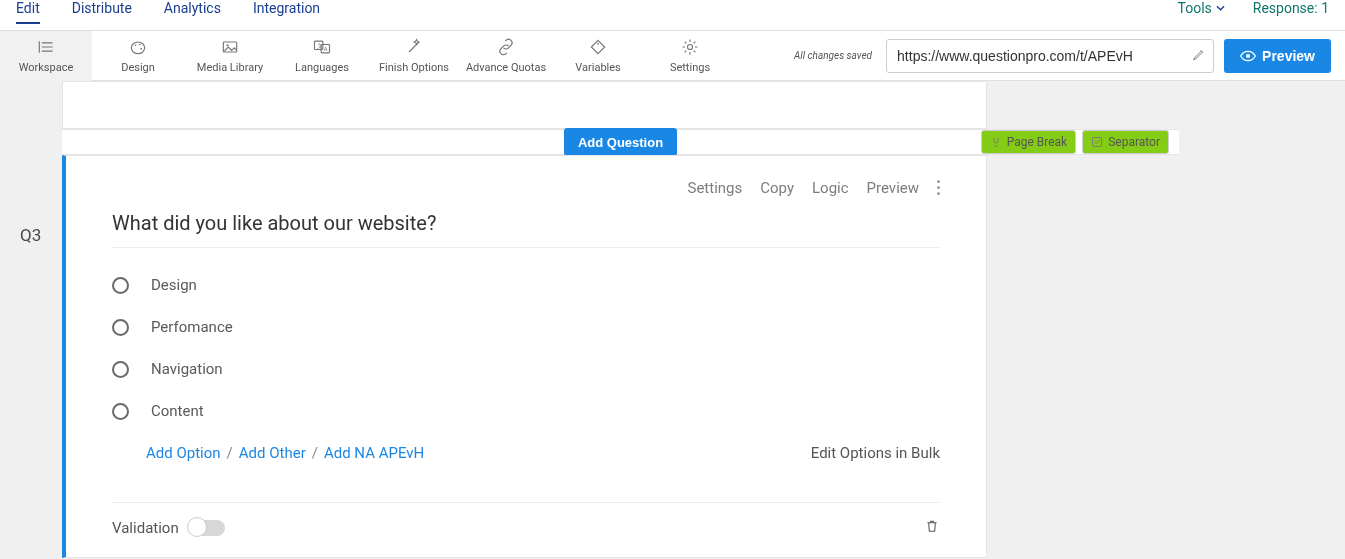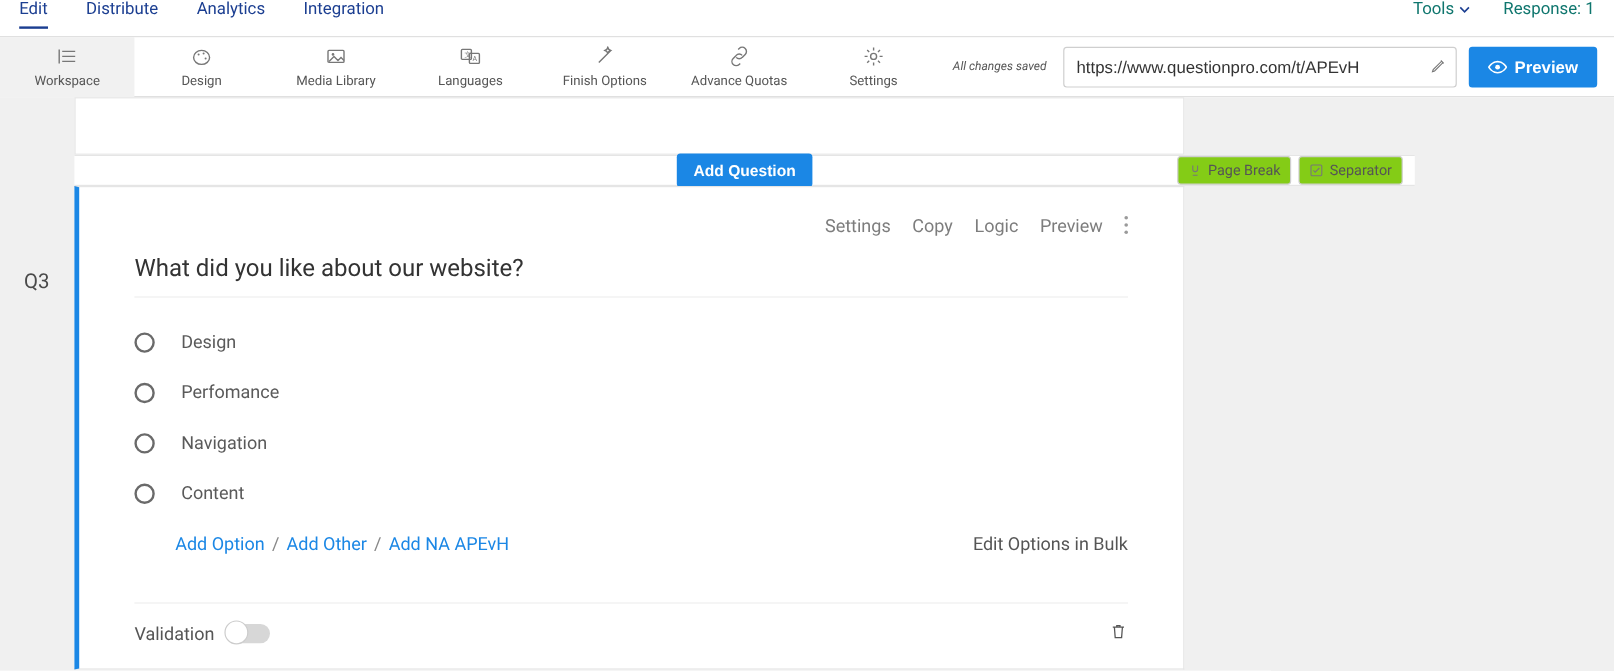--- a/index.html
+++ b/index.html
@@ -9,21 +9,21 @@
   .topnav { display: flex; align-items: flex-start; height: 31px; border-bottom: 1px solid #e0e0e0; padding: 0 16px; font-size: 14px; }
   .topnav-left { display: flex; gap: 32px; }
   .topnav-left a { color: #1b3e91; text-decoration: none; cursor: pointer; padding-bottom: 6px; }
   .topnav-left a.active { border-bottom: 2px solid #1b3e91; }
   .topnav-right { margin-left: auto; display: flex; gap: 28px; color: #0f766e; align-items: center; }
   .topnav-right .tools { display: flex; align-items: center; gap: 4px; cursor: pointer; }
   .topnav-right .resp { cursor: pointer; }
 
   
   .toolbar { display: flex; align-items: center; height: 50px; border-bottom: 1px solid #e0e0e0; padding-right: 14px; }
-  .tool { display: flex; flex-direction: column; align-items: center; justify-content: center; width: 112px; height: 50px; font-size: 11px; color: #555; gap: 4px; cursor: pointer; }
+  .tool { display: flex; flex-direction: column; align-items: center; justify-content: center; width: 92px; height: 50px; font-size: 11px; color: #555; gap: 4px; cursor: pointer; }
   .tool.active { background: #f1f1f1; }
   .tool svg { width: 22px; height: 20px; }
   .tool-label { font-size: 11px; }
   .toolbar-spacer { flex: 1; }
   .saved { font-size: 10px; font-style: italic; color: #555; margin-right: 14px; }
   .url-wrap { position: relative; margin-right: 10px; }
   .url-input { width: 328px; height: 34px; border: 1px solid #cfcfcf; border-radius: 3px; padding: 0 34px 0 10px; font-size: 14px; color: #333; }
   .url-pencil { position: absolute; right: 8px; top: 50%; transform: translateY(-50%); color: #777; cursor: pointer; }
   .preview-btn { background: #1b87e5; color: #fff; border: none; height: 34px; padding: 0 16px; border-radius: 3px; font-size: 14px; font-weight: 600; display: flex; align-items: center; gap: 6px; cursor: pointer; }
 
@@ -117,20 +117,27 @@
     <svg viewBox="0 0 24 24">
         <path class="icon-stroke" d="M6 18L18 6 M15 3l1 2 2 1-2 1-1 2-1-2-2-1 2-1z"></path>
       </svg>
     <span class="tool-label">Finish Options</span>
   </div>
   <div class="tool">
     <svg viewBox="0 0 24 24">
         <path class="icon-stroke" d="M9 13a4 4 0 006 0l3-3a4 4 0 00-6-6l-1 1 M15 11a4 4 0 00-6 0l-3 3a4 4 0 006 6l1-1"></path>
       </svg>
     <span class="tool-label">Advance Quotas</span>
+  </div>
+  <div class="tool">
+    <svg viewBox="0 0 24 24">
+        <path class="icon-stroke" d="M12 4l8 8-8 8-8-8z M12 4v0"></path>
+        <circle cx="12" cy="8" r="1" fill="#777"></circle>
+      </svg>
+    <span class="tool-label">Variables</span>
   </div>
   <div class="tool">
     <svg viewBox="0 0 24 24">
         <circle class="icon-stroke" cx="12" cy="12" r="3"></circle>
         <path class="icon-stroke" d="M12 3v3M12 18v3M3 12h3M18 12h3M5.6 5.6l2 2M16.4 16.4l2 2M18.4 5.6l-2 2M7.6 16.4l-2 2"></path>
       </svg>
     <span class="tool-label">Settings</span>
   </div>
 
   <div class="toolbar-spacer"></div>

